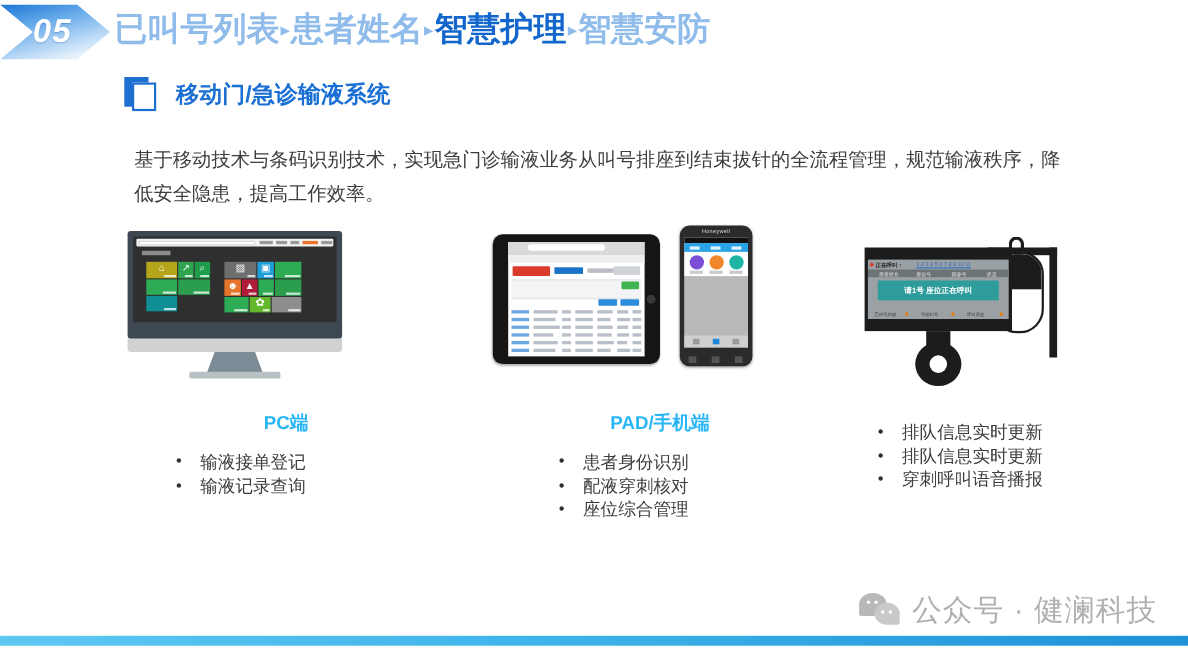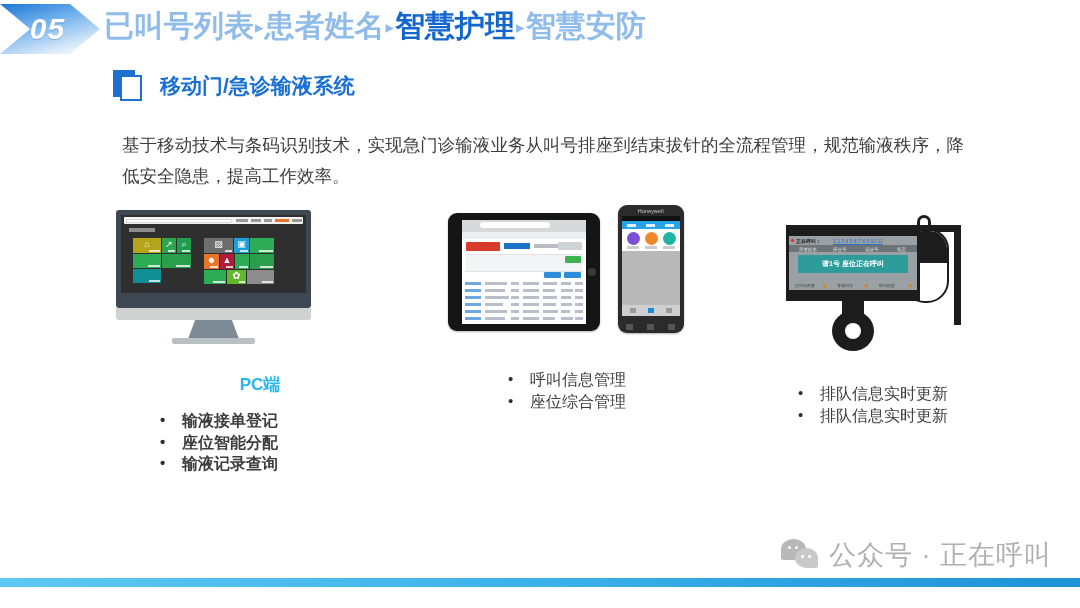--- a/index.html
+++ b/index.html
@@ -134,21 +134,21 @@
     position: relative;
     padding-left: 34px;
   }
   .col-list li::before {
     content: "•";
     position: absolute;
     left: 12px; top: -1px;
     font-size: 15px;
     color: #2f2f2f;
   }
-  #col-pc  .col-list { padding-left: 88px; font-weight: bold; }
+  #col-pc  .col-list { padding-left: 88px; }
   #col-pad .col-list { padding-left: 76px; }
   #col-big .col-list { padding-left: 26px; margin-top: 28px; }
 
   
   #pc-art { position: absolute; left: 56px; top: 5px; width: 195px; height: 135px; }
   #pc-bezel {
     position: absolute; left: 0; top: 0;
     width: 195px; height: 98px;
     background: #3d4852;
     border-radius: 3px;
@@ -510,21 +510,20 @@
       </div>
       <div id="pc-chin"></div>
       <div id="pc-neck"></div>
       <div id="pc-base"></div>
     </div>
   </div>
 
   <div class="col-title">PC端</div>
   <ul class="col-list">
     <li>输液接单登记</li>
-    <li>座位智能分配</li>
     <li>输液记录查询</li>
   </ul>
 </div>
 
 <div class="column" id="col-pad">
   <div class="col-art">
     <div id="pad-art">
 
       <div id="tablet">
         <div id="tablet-screen">
@@ -625,22 +624,24 @@
         <div id="phone-btns">
           <div class="b" style="left:4px;"></div>
           <div class="b" style="left:25px;"></div>
           <div class="b" style="left:46px;"></div>
         </div>
       </div>
 
     </div>
   </div>
 
+  <div class="col-title">PAD/手机端</div>
   <ul class="col-list">
-    <li>呼叫信息管理</li>
+    <li>患者身份识别</li>
+    <li>配液穿刺核对</li>
     <li>座位综合管理</li>
   </ul>
 </div>
 
 <div class="column" id="col-big">
   <div class="col-art">
     <div id="big-art">
 
       <div id="iv-pole-h"></div>
       <div id="iv-pole-v"></div>
@@ -675,30 +676,31 @@
       </div>
       <div id="bs-stem"></div>
       <div id="bs-ring"></div>
 
     </div>
   </div>
 
   <ul class="col-list">
     <li>排队信息实时更新</li>
     <li>排队信息实时更新</li>
+    <li>穿刺呼叫语音播报</li>
   </ul>
 </div>
 
 <div id="footer-wm">
   <div id="wechat-icon">
     <div class="bub1">
       <div class="e" style="left:7px;"></div>
       <div class="e" style="left:14px;"></div>
     </div>
     <div class="bub2">
       <div class="e" style="left:6px;"></div>
       <div class="e" style="left:13px;"></div>
     </div>
   </div>
-  <div id="footer-text">公众号 · 正在呼叫</div>
+  <div id="footer-text">公众号 · 健澜科技</div>
 </div>
 
 <div id="footer-bar"></div>
 
 </body></html>

